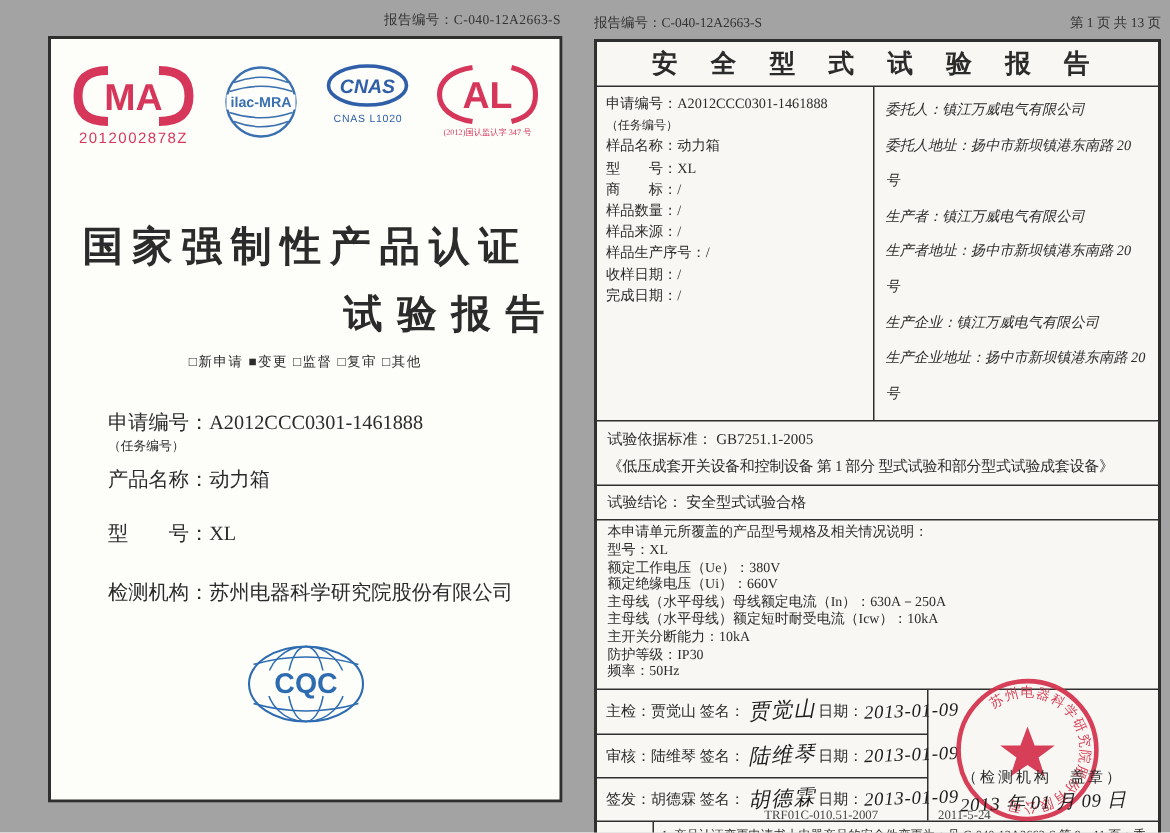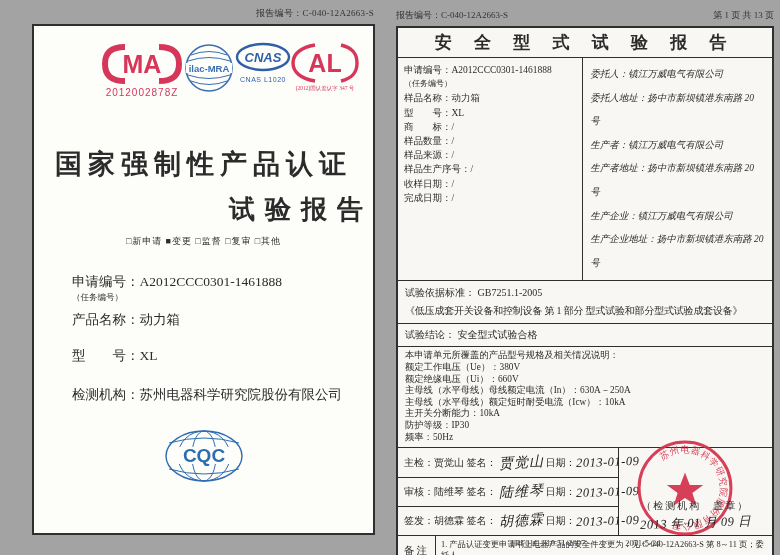--- a/index.html
+++ b/index.html
@@ -5,21 +5,21 @@
   * { margin:0; padding:0; box-sizing:border-box; }
   html,body { width:780px; height:555px; background:#ffffff; overflow:hidden;
     font-family:"Liberation Serif","DejaVu Serif",serif; color:#2b2b2b; }
   .canvas { position:relative; width:780px; height:555px; background:#a3a3a3; }
 
   
   .lp-report-no { position:absolute; left:32px; top:7px; width:342px; text-align:right;
     font-size:9px; letter-spacing:.3px; color:#333; }
   .page-left { position:absolute; left:32px; top:24px; width:343px; height:511px;
     border:2px solid #2f2f2f; background:#fdfdfa; }
-  .logo-row { display:flex; justify-content:flex-end; align-items:flex-start;
+  .logo-row { display:flex; justify-content:space-between; align-items:flex-start;
     padding:16px 14px 0 14px; height:86px; }
   .logo-block { display:flex; flex-direction:column; align-items:center; }
   .cma-num { font-size:10px; color:#d6365a; letter-spacing:1px;
     font-family:"Liberation Sans","DejaVu Sans",sans-serif; margin-top:1px; }
   .cnas-num { font-size:7px; color:#2f5fa8; letter-spacing:.5px; margin-top:2px;
     font-family:"Liberation Sans","DejaVu Sans",sans-serif; }
   .al-num { font-size:5.5px; color:#d6365a; margin-top:1px; white-space:nowrap; }
   .lp-title1 { margin-top:34px; text-align:center; font-size:27px; font-weight:bold;
     letter-spacing:6px; }
   .lp-title2 { margin-top:10px; text-align:right; font-size:26px; font-weight:bold;
@@ -191,20 +191,21 @@
 
     <div class="rp-standard">
       <div>试验依据标准：  GB7251.1-2005</div>
       <div class="l2">《低压成套开关设备和控制设备 第 1 部分 型式试验和部分型式试验成套设备》</div>
     </div>
 
     <div class="rp-conclusion">试验结论：  安全型式试验合格</div>
 
     <div class="rp-specs">
       <div class="line">本申请单元所覆盖的产品型号规格及相关情况说明：</div>
+      <div class="line">型号：XL</div>
       <div class="line">额定工作电压（Ue）：380V</div>
       <div class="line">额定绝缘电压（Ui）：660V</div>
       <div class="line">主母线（水平母线）母线额定电流（In）：630A－250A</div>
       <div class="line">主母线（水平母线）额定短时耐受电流（Icw）：10kA</div>
       <div class="line">主开关分断能力：10kA</div>
       <div class="line">防护等级：IP30</div>
       <div class="line">频率：50Hz</div>
     </div>
 
     <div class="rp-sign">

